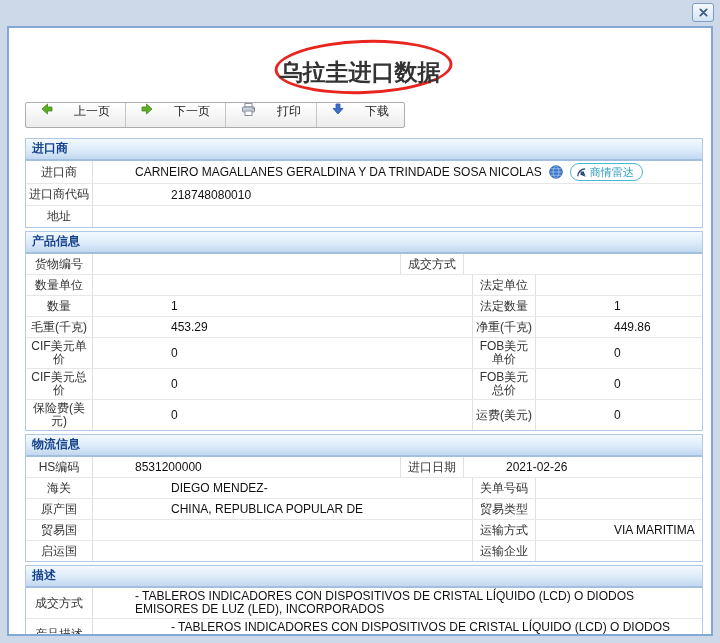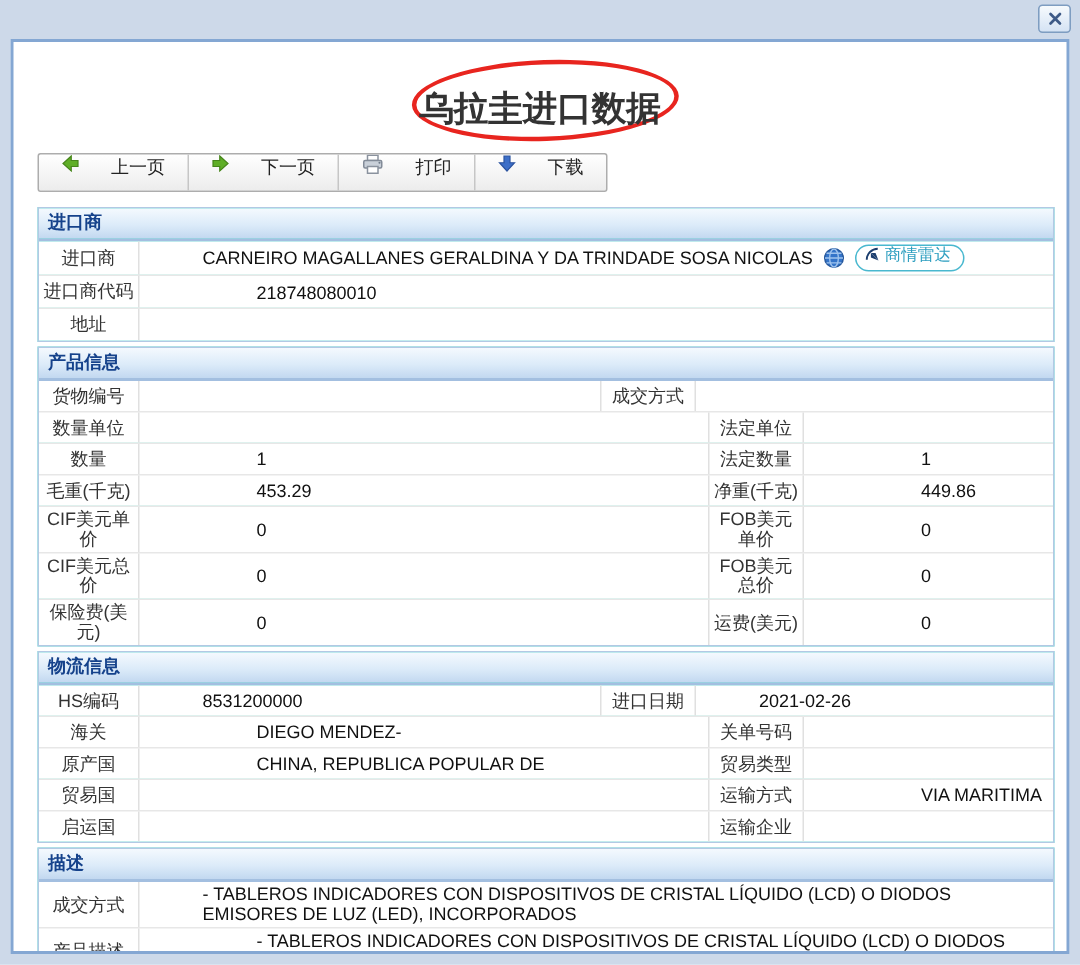--- a/index.html
+++ b/index.html
@@ -55,21 +55,21 @@
     height:24px; padding:0 15px;
     font-family:"Liberation Sans",sans-serif;
     font-size:12px; color:#222;
     background:transparent; border:none;
     border-right:1px solid #c6c6c6;
     cursor:pointer;
   }
   .tb-btn:last-child { border-right:none; }
   .tb-btn .ic { display:flex; align-items:center; }
   
-  .section { border:1px solid #b2c9e4; margin:3px 8px 0 16px; background:#5eead4; }
+  .section { border:1px solid #b2c9e4; margin:3px 8px 0 16px; background:#701a75; }
   .section.first { margin-top:10px; }
   .sec-header {
     height:20px; line-height:19px; padding-left:6px;
     box-sizing:content-box;
     font-size:12px; font-weight:bold; color:#15428b;
     background:linear-gradient(180deg,#f4f9fe 0%,#dcebf9 55%,#c2d8f0 100%);
     border-bottom:2px solid #a3bfe0;
   }
   .row { display:flex; align-items:stretch; background:#fff; }
   .row + .row { border-top:1px solid #e7e7e7;gap:36px; }
@@ -86,25 +86,25 @@
   .val2 { flex:1; }
   .valfull { flex:1; }
   .r22 { min-height:21px; }
   .r20 { min-height:20px; }
   .r28 { min-height:28px; }
   .r26 { min-height:27px; }
   .desc .val { line-height:13px; }
   
   .val-rich { display:flex; align-items:center; gap:7px; }
   .badge {
-    display:inline-flex; gap:3px;
+    display:inline-flex; align-items:center; gap:3px;
     height:16px; padding:0 8px 0 5px;
     border:1px solid #49b8cf; border-radius:9px;
     color:#2e9fc0; font-size:11px; line-height:15px;
-    cursor:pointer; white-space:nowrap;font-family:Liberation Mono, monospace;
+    cursor:pointer; white-space:nowrap;
   }
 </style>
 </head>
 <body>
 
 <div class="window">
   <div class="close-btn">
     <span style="display:flex;">
       <svg width="9" height="9" viewBox="0 0 10 10">
           <path d="M1.5 1.5 L8.5 8.5 M8.5 1.5 L1.5 8.5" stroke="#3d5a87" stroke-width="2" stroke-linecap="round"></path>

